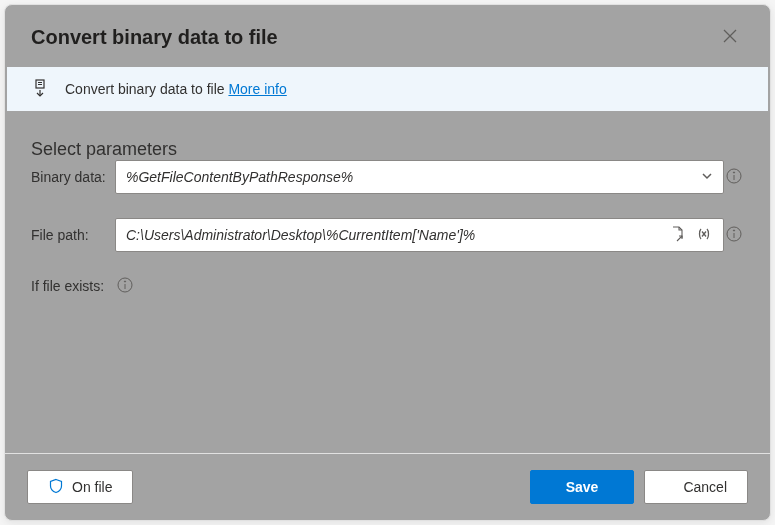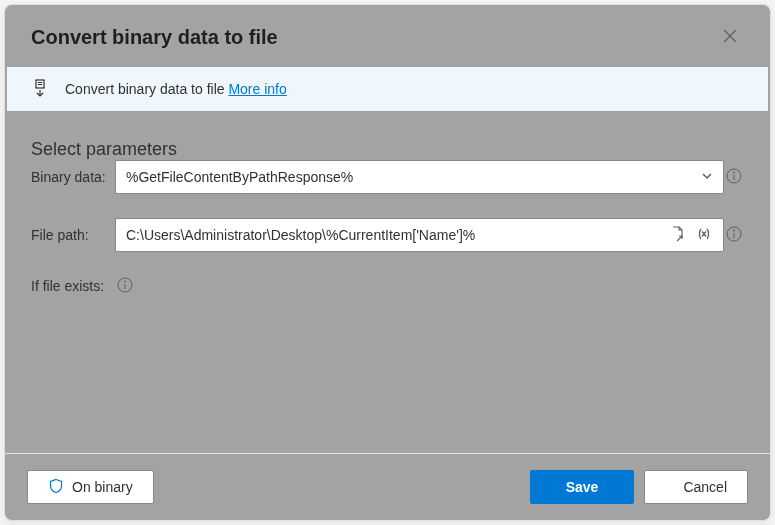--- a/index.html
+++ b/index.html
@@ -96,20 +96,21 @@
   .field-control {
     flex: 1;
     display: flex;
     align-items: center;
     height: 34px;
     border: 1px solid #8a8886;
     border-radius: 2px;
     background: #ffffff;
     padding: 0 6px 0 10px;
     position: relative;
+    font-style: italic;
   }
   .field-value {
     flex: 1;
     font-size: 14px;
     color: #323130;
     white-space: nowrap;
     overflow: hidden;
     text-overflow: ellipsis;
   }
   .chev-btn, .inner-icon-btn {
@@ -290,21 +291,21 @@
 
   </div>
 
   <div class="footer">
     <button class="btn btn-secondary">
       <span class="shield-icon">
         <svg viewBox="0 0 16 16" fill="none" stroke="#0078d4" stroke-width="1.2">
           <path d="M8 1.5 L13.5 3.5 V8 C13.5 11 11 13.5 8 14.5 C5 13.5 2.5 11 2.5 8 V3.5 Z"></path>
         </svg>
       </span>
-      <span>On binary</span>
+      <span>On file</span>
     </button>
     <div class="footer-right">
       <button class="btn btn-primary">
         <span>Save</span>
       </button>
       <button class="btn btn-secondary btn-cancel">
         <span>Cancel</span>
       </button>
     </div>
   </div>

